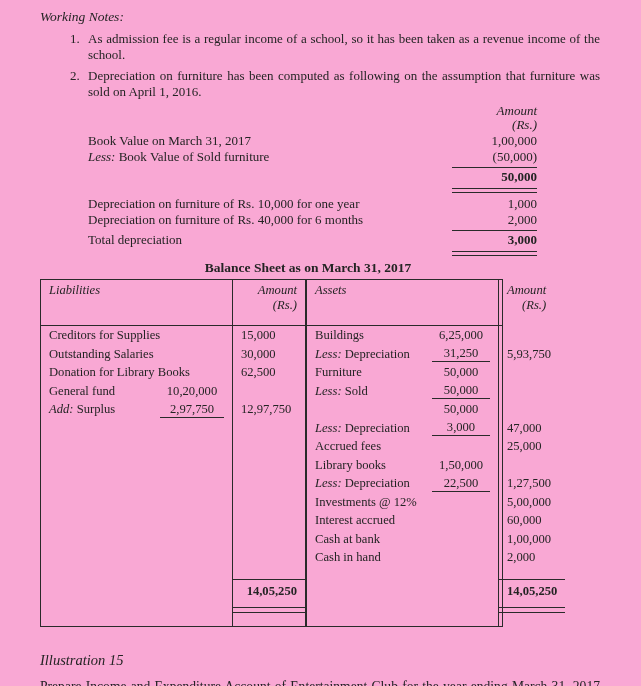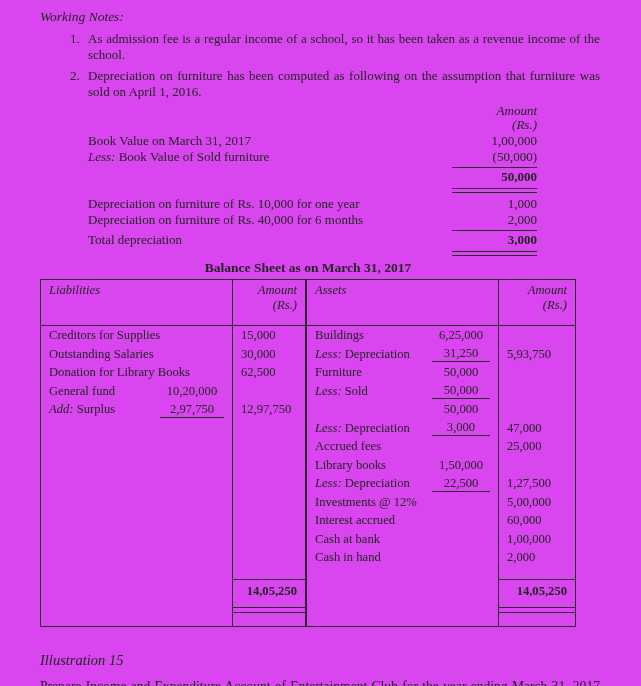--- a/index.html
+++ b/index.html
@@ -1,21 +1,21 @@
 <!DOCTYPE html>
 <html><head>
 <meta charset="utf-8">
 <style>
   html,body{margin:0;padding:0;background:#ffffff;}
   .page{
     position:relative;
     width:641px;height:686px;
     box-sizing:border-box;
     padding:8px 41px 0 40px;
-    background:#d946ef;
+    background:#f9a8d4;
     color:#242424;
     font-family:"Liberation Serif","DejaVu Serif",serif;
     font-size:13px;
     overflow:hidden;
   }
   i{font-style:italic;}
 
   
   .wn-heading{font-style:italic;font-size:13.5px;line-height:18px;}
   .note{display:flex;margin-top:5px;text-align:justify;}
@@ -28,21 +28,21 @@
   .calc-row{display:flex;line-height:15px;margin-top:1px;}
   .calc-label{margin-left:48px;}
   .calc-amt{margin-left:auto;flex:none;width:95px;text-align:right;}
   .calc-rule{margin-left:auto;width:85px;border-top:1.2px solid #2a2a2a;margin-top:3px;}
   .calc-dbl{margin-left:auto;width:85px;height:3px;border-top:1.2px solid #2a2a2a;border-bottom:1.2px solid #2a2a2a;margin-top:3px;margin-bottom:3px;}
   .bold{font-weight:bold;}
   .calc-sub{display:flex;line-height:17px;}
 
   
   .bs-title{width:536px;text-align:center;font-weight:bold;font-size:13.5px;margin-top:2px;line-height:17px;}
-  .bs-table{width:536px;margin-top:3px;border:1.5px solid #2a2a2a;box-sizing:border-box;font-size:12.6px;}
+  .bs-table{width:463px;margin-top:3px;border:1.5px solid #2a2a2a;box-sizing:border-box;font-size:12.6px;}
   .row4{display:grid;grid-template-columns:192px 74px 192px 1fr;}
   .bc{box-sizing:border-box;padding:0 8px;}
   .b1{border-right:1.2px solid #2a2a2a;}
   .b2{border-right:2.5px solid #2a2a2a;}
   .b3{border-right:1.2px solid #2a2a2a;}
   .bs-header{border-bottom:1.5px solid #2a2a2a;}
   .bs-header .bc{padding-top:3px;padding-bottom:12px;font-style:italic;line-height:15px;}
   .h-right{text-align:right;}
   .bs-body .bc{min-height:18.5px;line-height:18.5px;}
   .cell-flex{display:flex;}

